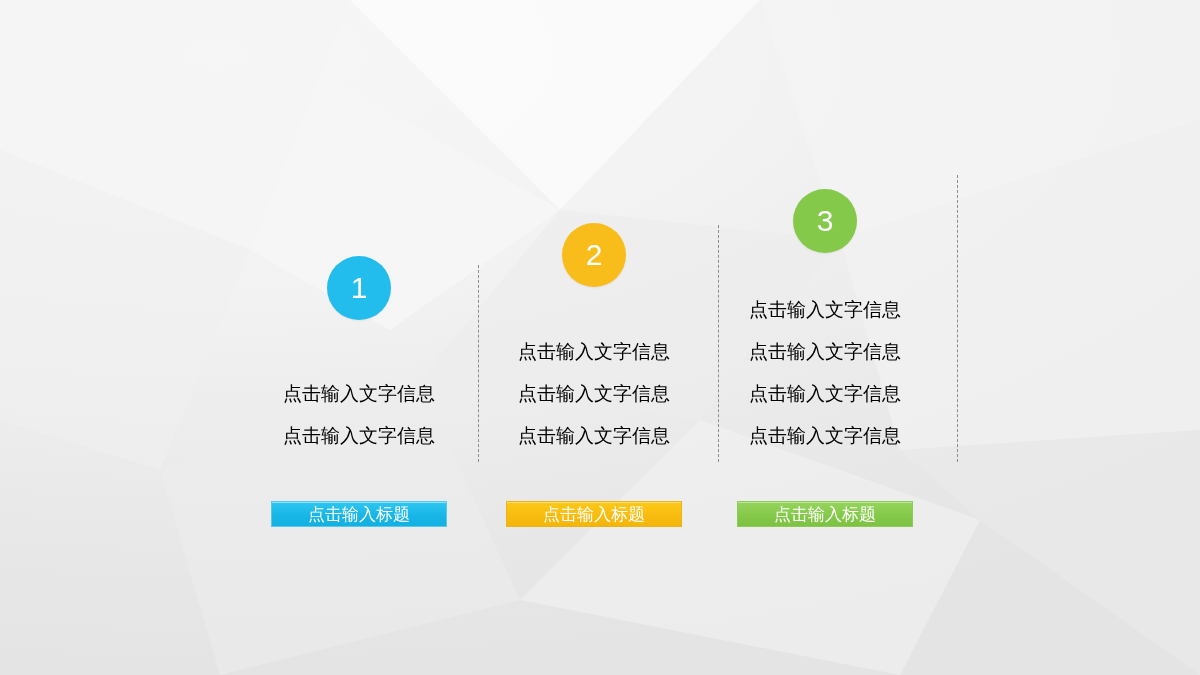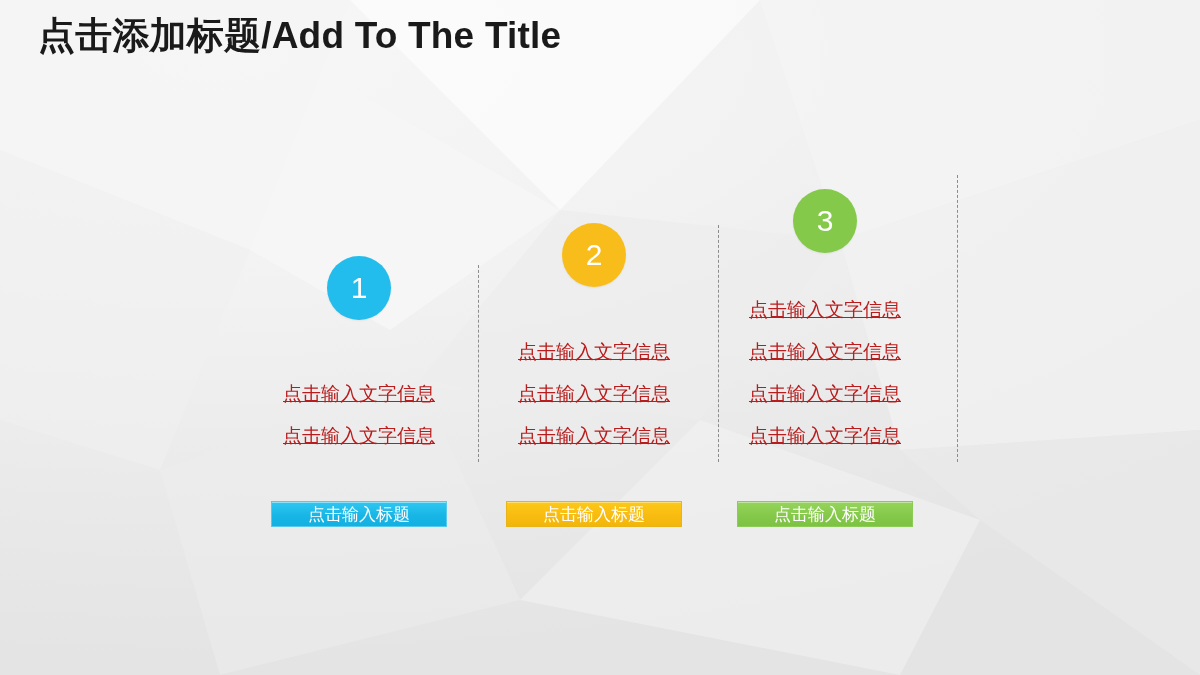--- a/index.html
+++ b/index.html
@@ -80,24 +80,23 @@
   .lines {
     position: absolute;
     left: 0;
     width: 240px;
     bottom: 218px;           
     text-align: center;
   }
   .line {
     font-family: "Liberation Serif", "DejaVu Serif", serif;
     font-size: 19px;
-    color: #b91c1c;
+    color: #000000;
     line-height: 42px;
     white-space: nowrap;
-    text-decoration: underline;
   }
 
   .btn {
     position: absolute;
     top: 477px;
     left: 50%;
     transform: translateX(-50%);
     width: 176px;
     height: 26px;
     line-height: 26px;
@@ -147,21 +146,20 @@
     <polygon points="300,60 560,210 390,330 250,250" fill="#f6f6f6" opacity="0.9"></polygon>
     <polygon points="560,210 840,240 700,420 420,380" fill="#ededed" opacity="0.7"></polygon>
     <polygon points="840,240 1200,120 1200,430 900,450" fill="#f1f1f1" opacity="0.75"></polygon>
     <polygon points="0,150 250,250 160,470 0,420" fill="#f0f0f0" opacity="0.6"></polygon>
     <polygon points="160,470 420,380 520,600 220,675" fill="#ededed" opacity="0.55"></polygon>
     <polygon points="520,600 700,420 980,520 900,675" fill="#f2f2f2" opacity="0.6"></polygon>
     <polygon points="900,450 1200,430 1200,675 980,520" fill="#ebebeb" opacity="0.55"></polygon>
     <polygon points="0,0 350,0 250,250 0,150" fill="#f5f5f5" opacity="0.7"></polygon>
   </svg>
 
-  <div class="title">点击添加标题/Add To The Title</div>
 
   <div class="columns">
 
     <div class="col col-0">
       <div class="circle">
         <span>1</span>
       </div>
       <div class="lines">
         <div class="line">点击输入文字信息</div>
         <div class="line">点击输入文字信息</div>

